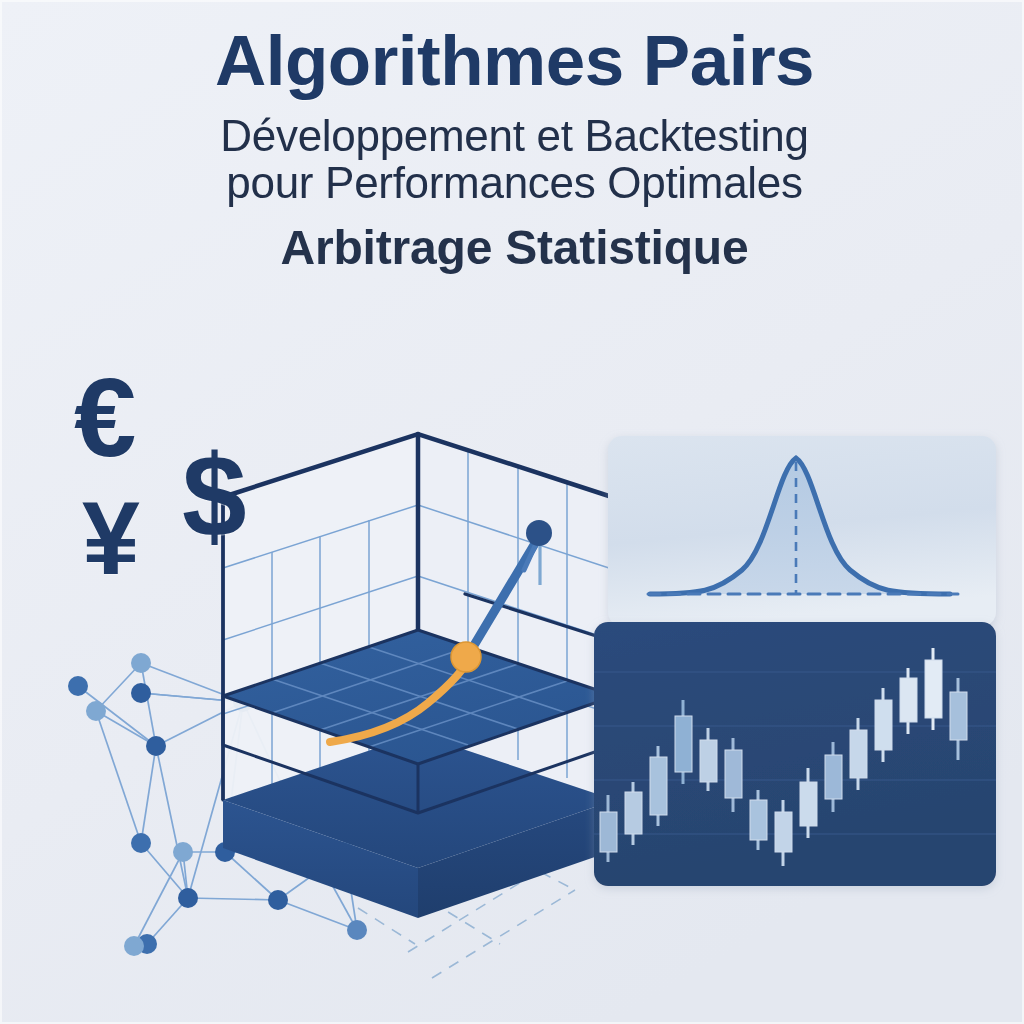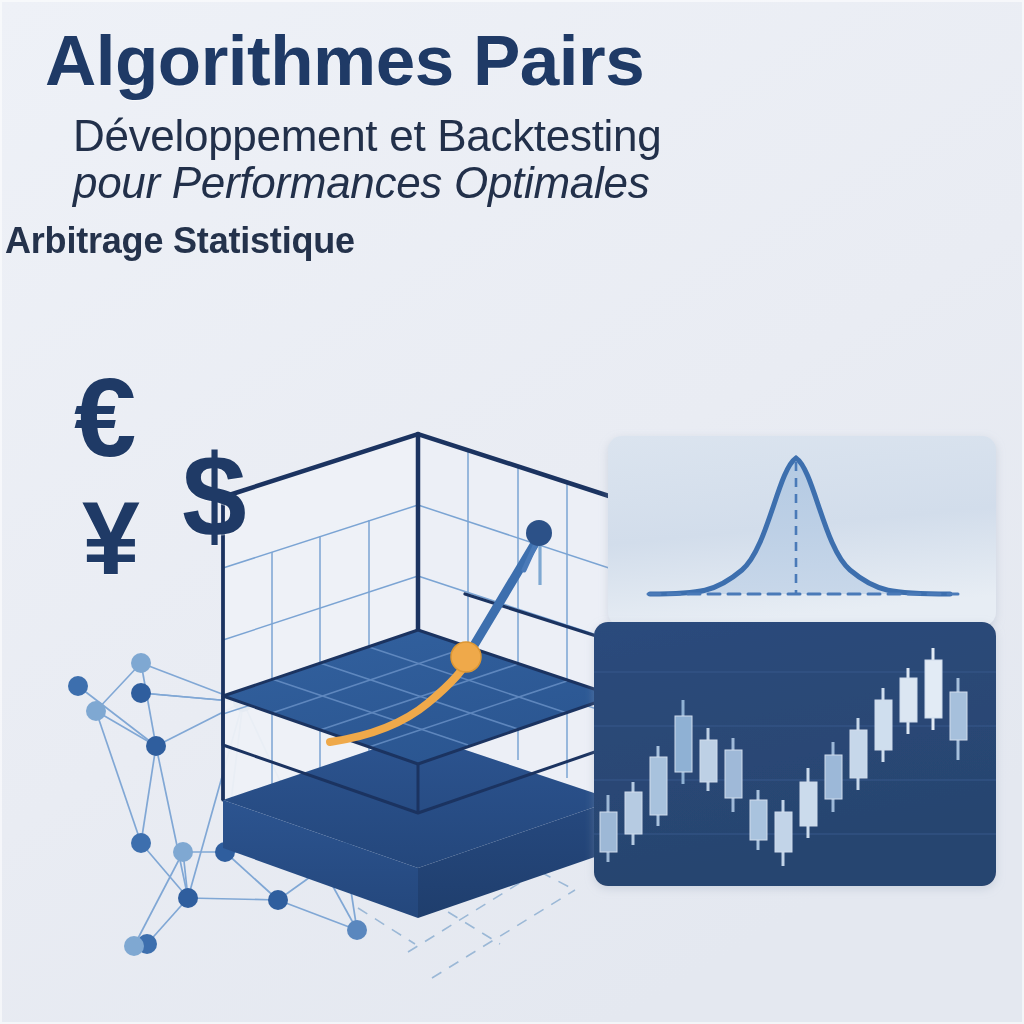--- a/index.html
+++ b/index.html
@@ -14,37 +14,37 @@
       radial-gradient(ellipse 120% 80% at 50% 0%, #eef0f6 0%, #e9ecf3 45%, #e6eaf1 100%);
     overflow:hidden;
   }
   #poster::after{
     content:"";position:absolute;inset:0;pointer-events:none;
     box-shadow:inset 0 0 0 2px rgba(255,255,255,.55);
   }
   .art{position:absolute;inset:0;}
   .headings{
     position:absolute;left:5px;right:0;top:26px;
-    z-index:5;
+    text-align:center;z-index:5;
   }
   .title{
     font-size:71px;line-height:.98;font-weight:bold;
     color:#1f3a66;letter-spacing:-.5px;
     margin:0 0 0 0;padding:0 40px;
     text-shadow:0 1px 0 rgba(255,255,255,.6);
   }
   .title .l2{display:block;}
   .subtitle{
     font-size:44px;line-height:1.07;font-weight:400;
     color:#22304a;margin:16px 0 0 0;padding:0 68px;
     letter-spacing:-.3px;
   }
-  .subtitle .s2{display:block;font-style:italic;}
+  .subtitle .s2{display:block;}
   .tagline{
-    font-size:36px;font-weight:bold;color:#24324b;
+    font-size:48px;font-weight:bold;color:#24324b;
     margin:14px 0 16px 0;letter-spacing:-.2px;
   }
   .currency{
     position:absolute;color:#1f3a66;font-weight:bold;
     line-height:1;text-shadow:0 1px 0 rgba(255,255,255,.45);
   }
   #cur-eur{left:74px;top:362px;font-size:112px;}
   #cur-usd{left:182px;top:438px;font-size:116px;}
   #cur-jpy{left:82px;top:486px;font-size:104px;}
 </style>

